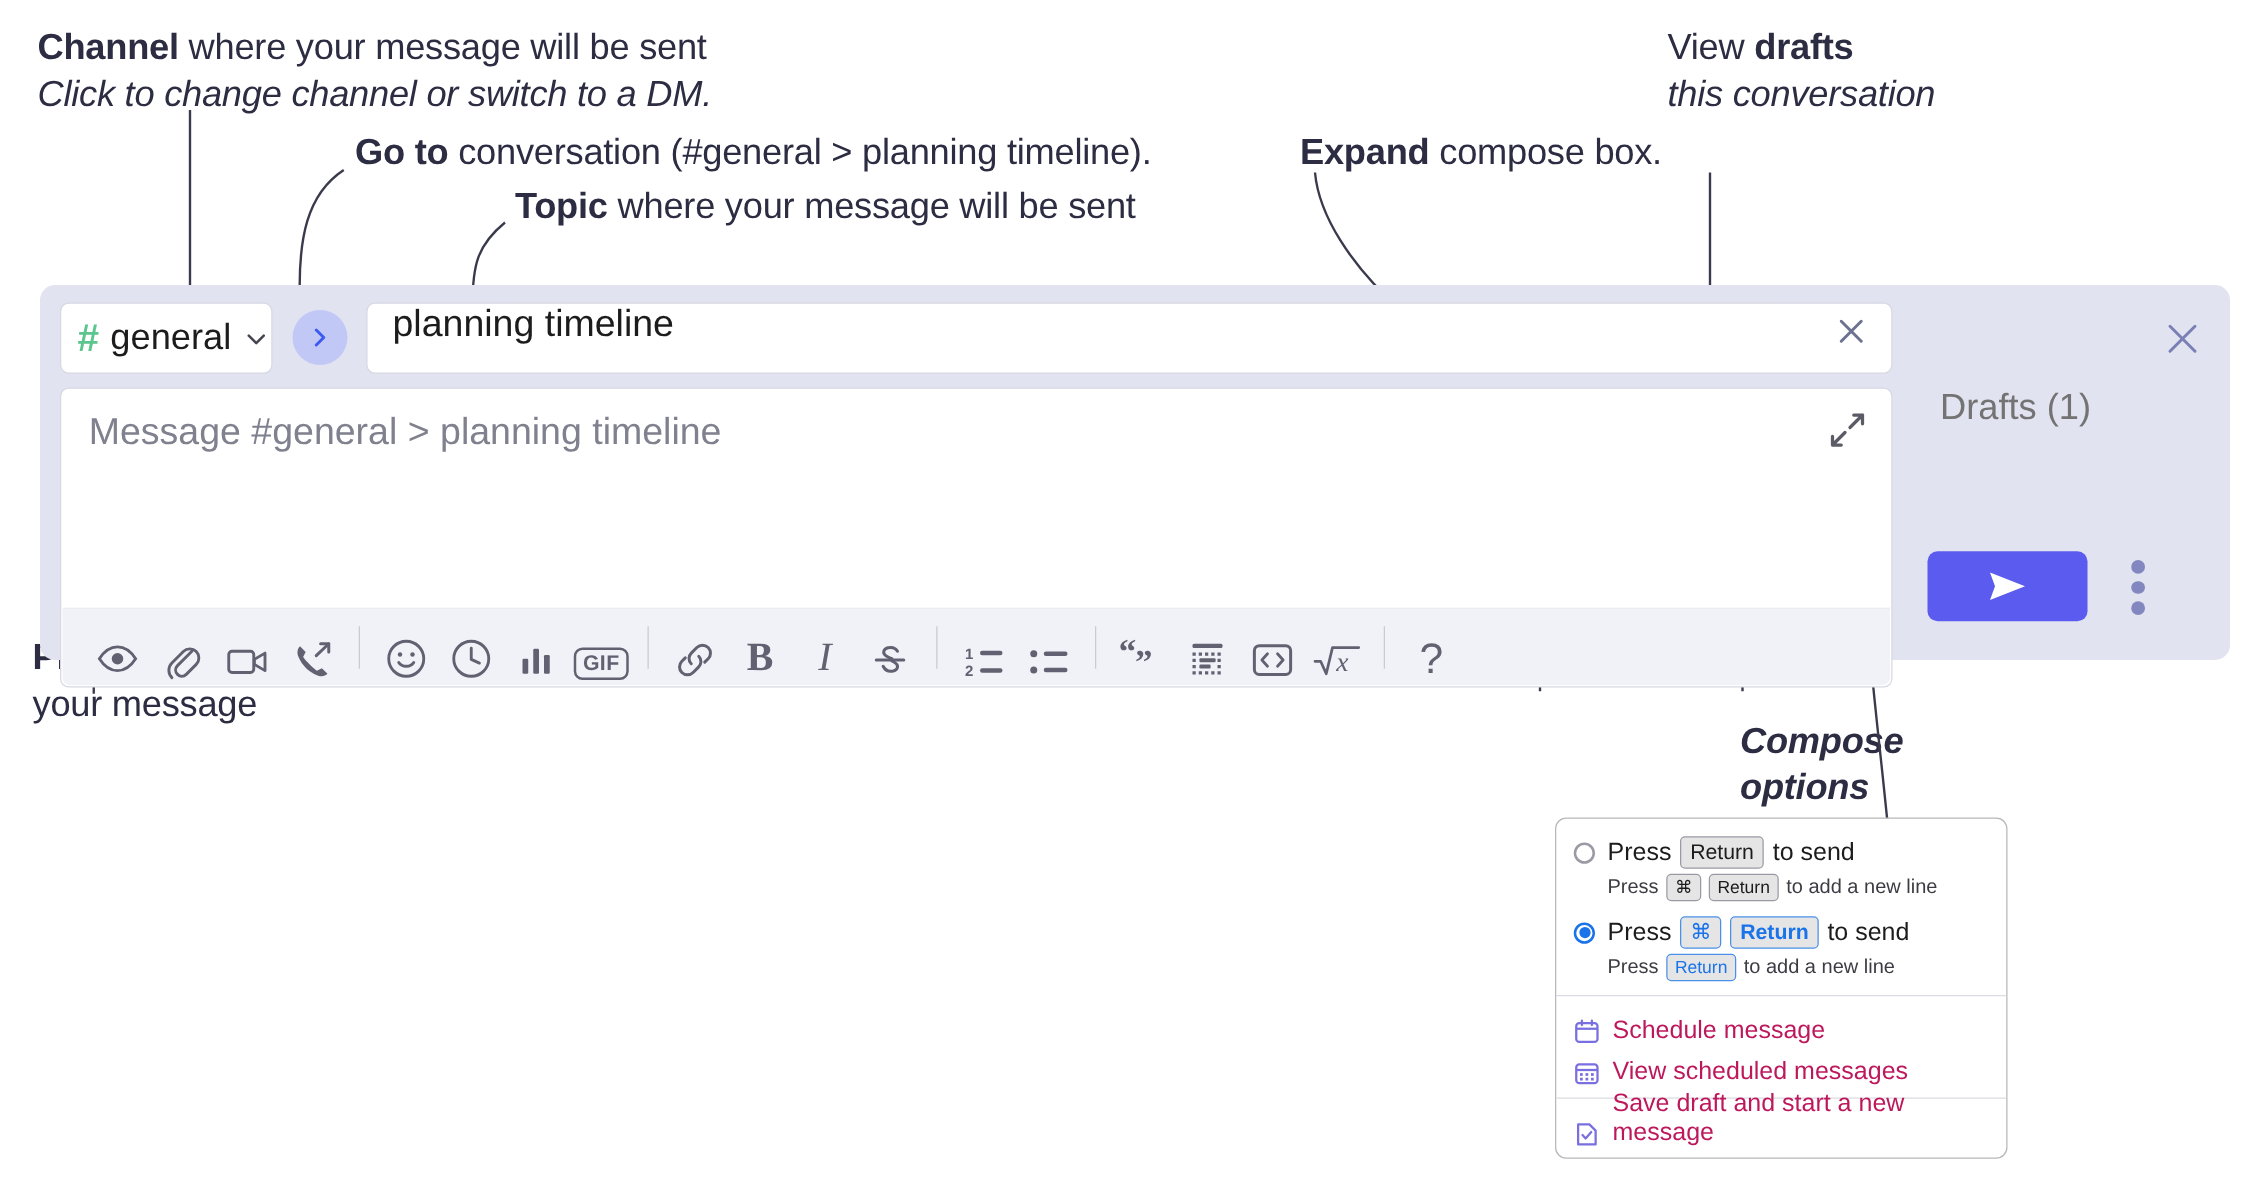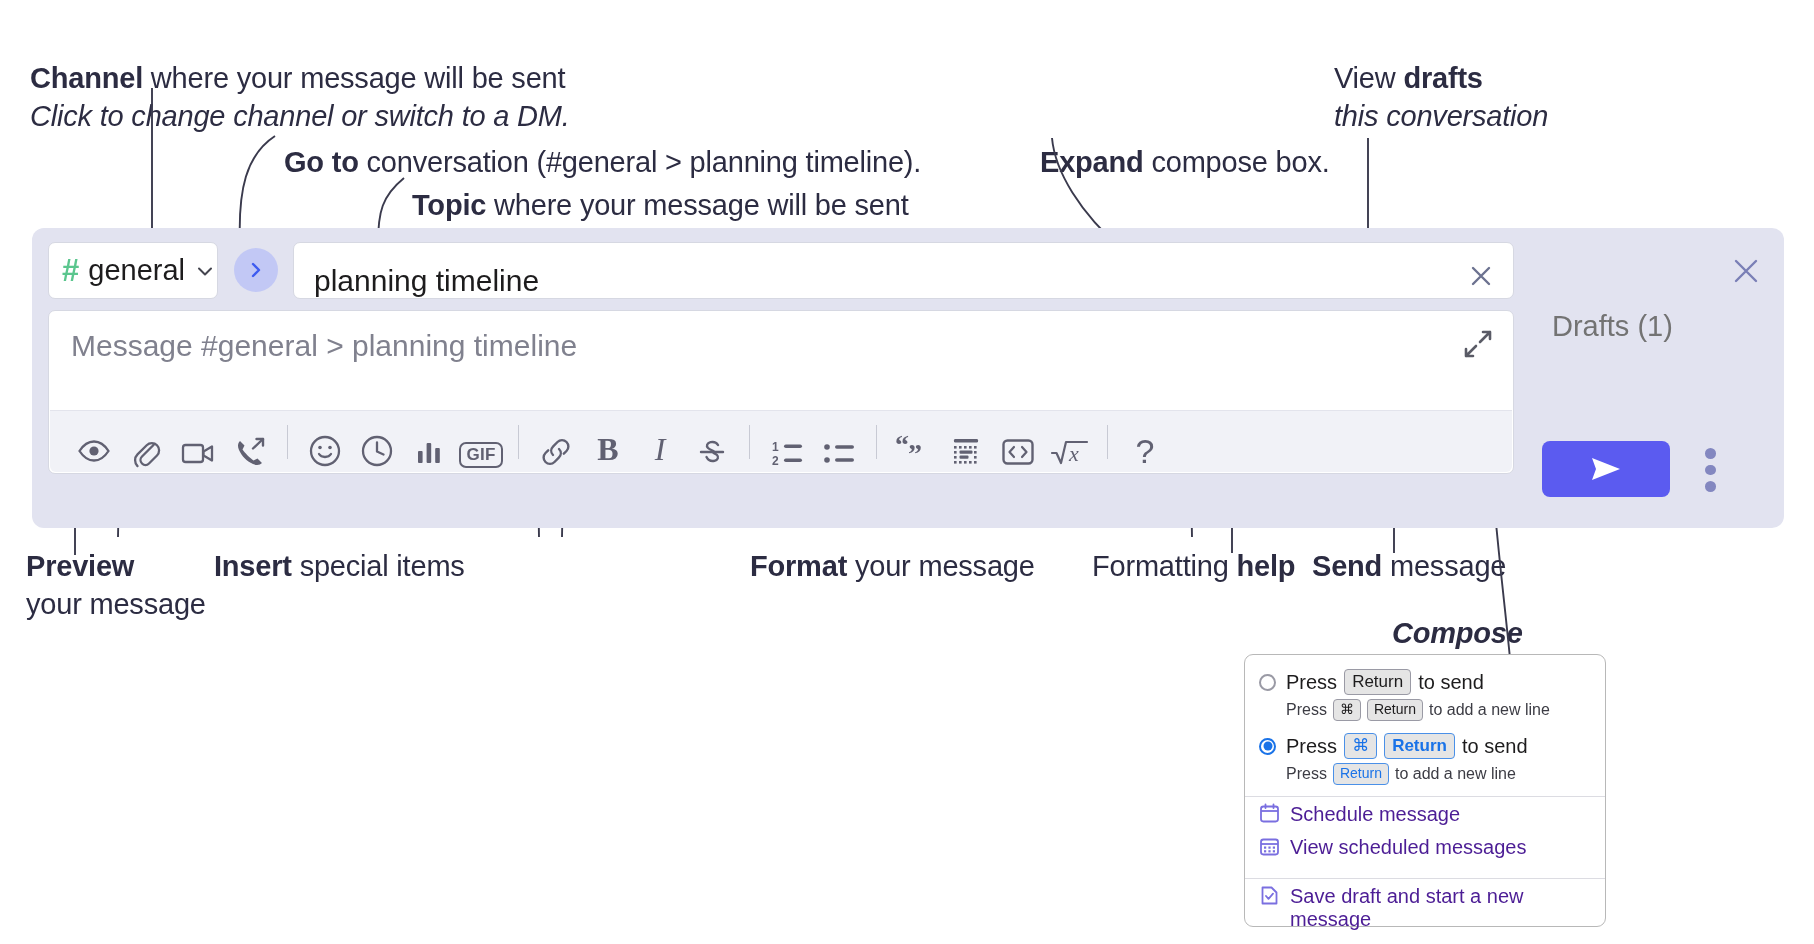--- a/index.html
+++ b/index.html
@@ -11,21 +11,20 @@
     position:relative;
     overflow:hidden;
   }
   .abs{position:absolute;}
   .ann{
     font-size:29px;
     line-height:1.30;
     color:#2c2c42;
     letter-spacing:-0.2px;
     white-space:nowrap;
-    margin-top:40px;
   }
   .ann b{font-weight:700;}
   .ann i{font-style:italic;}
   svg{display:block;overflow:visible;}
 
   
   #compose-widget{
     left:32px;top:228px;width:1752px;height:300px;
     background:#e2e3f0;
     border-radius:12px;
@@ -47,27 +46,27 @@
   #channel-name{font-size:29px;color:#1d1c1d;}
   #channel-chevron{margin-left:auto;}
   #goto-button{
     position:absolute;left:186px;top:6px;width:44px;height:44px;
     border-radius:50%;background:#c2c8f5;
     display:flex;align-items:center;justify-content:center;
     border:none;
   }
   #topic-field{
     position:absolute;left:245px;top:0;right:0;height:57px;
-    display:flex;align-items:flex-end;padding:0 10px 0 20px;
+    display:flex;align-items:flex-start;padding:0 10px 0 20px;
   }
   #topic-value{font-size:30px;color:#1d1c1d;flex:1;}
   #topic-clear{width:44px;height:44px;display:flex;align-items:center;justify-content:center;}
 
   #message-box{
-    position:absolute;left:0;top:68px;right:0;height:164px;
+    position:absolute;left:0;top:68px;right:0;height:240px;
     overflow:hidden;
   }
   #message-placeholder{
     position:absolute;left:22px;top:18px;
     font-size:30px;color:#80818e;
   }
   #expand-button{
     position:absolute;right:16px;top:14px;width:38px;height:38px;
     display:flex;align-items:center;justify-content:center;
   }
@@ -138,21 +137,21 @@
   .opt-sub{font-size:16px;color:#3c3c44;display:flex;align-items:center;gap:6px;padding-left:41px;height:26px;}
   .key{
     border:1.3px solid #9a9aa5;border-radius:4px;
     padding:1px 7px;font-size:17px;color:#1d1c1d;background:#e5e5e5;
     line-height:1.25;
   }
   .key.sm{font-size:14px;padding:1px 6px;}
   .key.blue{border-color:#4a90e8;color:#1a73e8;}
   .key.blue.b{font-weight:700;}
   .menu-div{height:1px;background:#dcdce2;margin:9px 0 6px 0;}
-  .menu-item{display:flex;align-items:flex-start;gap:10px;padding:0 14px;height:33px;font-size:20px;color:#4c1d95;}
+  .menu-item{display:flex;align-items:flex-end;gap:10px;padding:0 14px;height:33px;font-size:20px;color:#be185d;}
   .mi-icon{width:21px;height:21px;flex:none;color:#7a6fe0;}
 
   
   #ann-channel{left:30px;top:20px;}
   #ann-goto{left:284px;top:104px;}
   #ann-topic{left:412px;top:147px;text-align:right;}
   #ann-expand{left:1040px;top:104px;}
   #ann-drafts{left:1334px;top:20px;text-align:left;}
   #ann-preview{left:26px;top:508px;}
   #ann-insert{left:214px;top:508px;}

